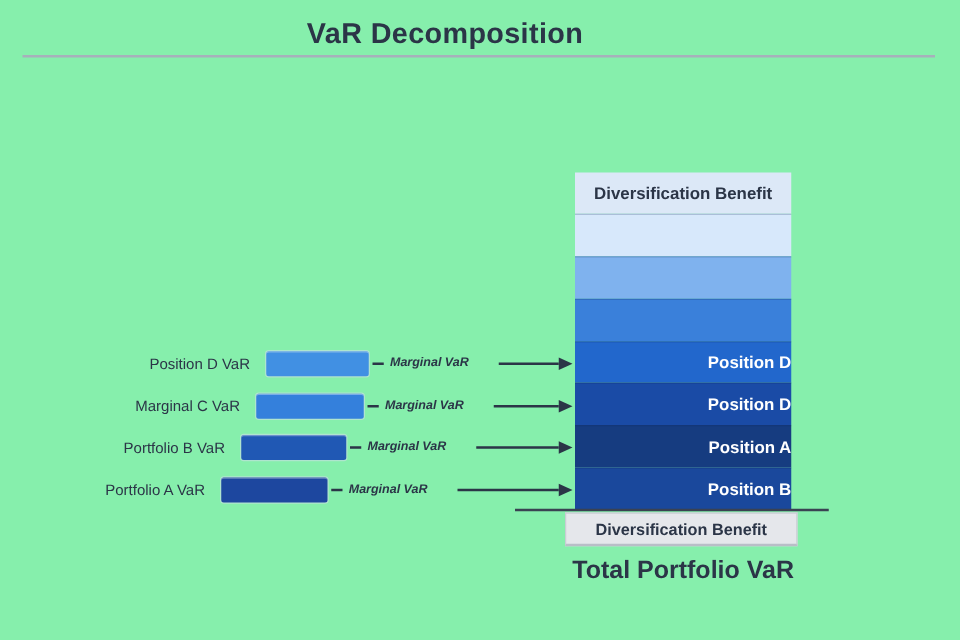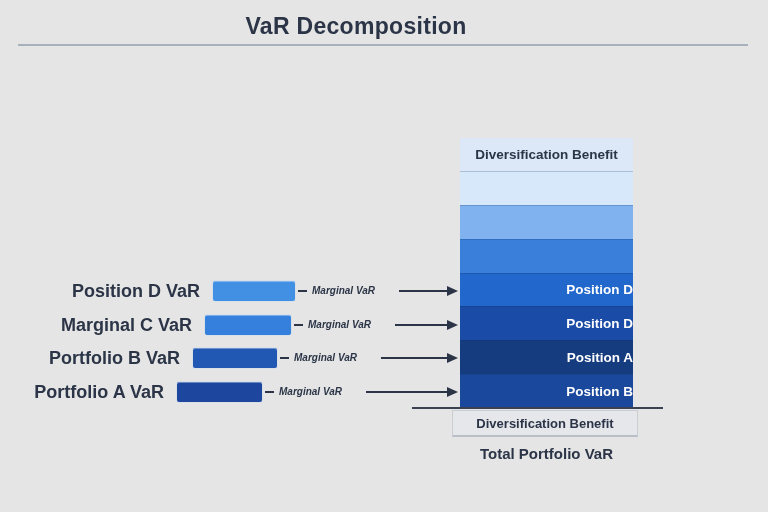--- a/index.html
+++ b/index.html
@@ -1,18 +1,18 @@
 <!DOCTYPE html>
 <html><head>
 <meta charset="utf-8">
 <style>
   html,body { margin:0; padding:0; background:#ffffff; }
   .canvas {
     position:relative; width:768px; height:512px;
-    background:#e5e5e5; overflow:hidden;
+    background:#86efac; overflow:hidden;
     font-family:"Liberation Sans", sans-serif; color:#2b3547;
   }
   .page-title {
     position:absolute; top:13px; left:0; width:712px; text-align:center;
     font-size:23px; font-weight:bold; letter-spacing:.3px; color:#2b3547;
   }
   .title-rule {
     position:absolute; top:44px; left:18px; width:730px; height:2px;
     background:#a7b0bb;
   }
@@ -21,21 +21,21 @@
     position:absolute; left:460px; top:138px; width:173px; height:270px;
     display:flex; flex-direction:column;
   }
   .seg {
     flex:1; display:flex; align-items:center; justify-content:center;
     font-size:13.5px; font-weight:bold;
   }
   .seg + .seg { border-top:1px solid rgba(15,40,90,.22);justify-content:flex-end; }
   
   .row-label {
-    position:absolute; text-align:right; font-size:18px; font-weight:bold;
+    position:absolute; text-align:right; font-size:12px; font-weight:normal;
     color:#2b3547; line-height:30px; height:30px; white-space:nowrap;
   }
   .row-bar {
     position:absolute; height:20px; border-radius:2px;
     box-shadow: inset 0 1px 0 rgba(255,255,255,.35), 0 0 0 1px rgba(210,220,235,.55);
   }
   .row-dash { position:absolute; height:2px; width:9px; background:#2b3547; }
   .row-marginal {
     position:absolute; font-size:10px; font-weight:bold; font-style:italic;
     color:#2b3547; line-height:18px; white-space:nowrap;
@@ -49,21 +49,21 @@
   
   .baseline { position:absolute; left:412px; top:407px; width:251px; height:2px; background:#3a4252; }
   .bottom-box {
     position:absolute; left:452px; top:410px; width:184px; height:24px;
     background:#e5e7eb; border:1px solid #c9cdd4; border-bottom:2px solid #b9bec7;
     display:flex; align-items:center; justify-content:center;
     font-size:13px; font-weight:600; color:#2b3547;
   }
   .axis-label {
     position:absolute; left:435px; top:445px; width:223px; text-align:center;
-    font-size:15px; font-weight:bold; color:#2b3547;
+    font-size:20px; font-weight:bold; color:#2b3547;
   }
 </style>
 </head>
 <body>
 
 <div class="canvas">
   <div class="page-title">VaR Decomposition</div>
   <div class="title-rule"></div>
 
   <div id="rows-layer">

